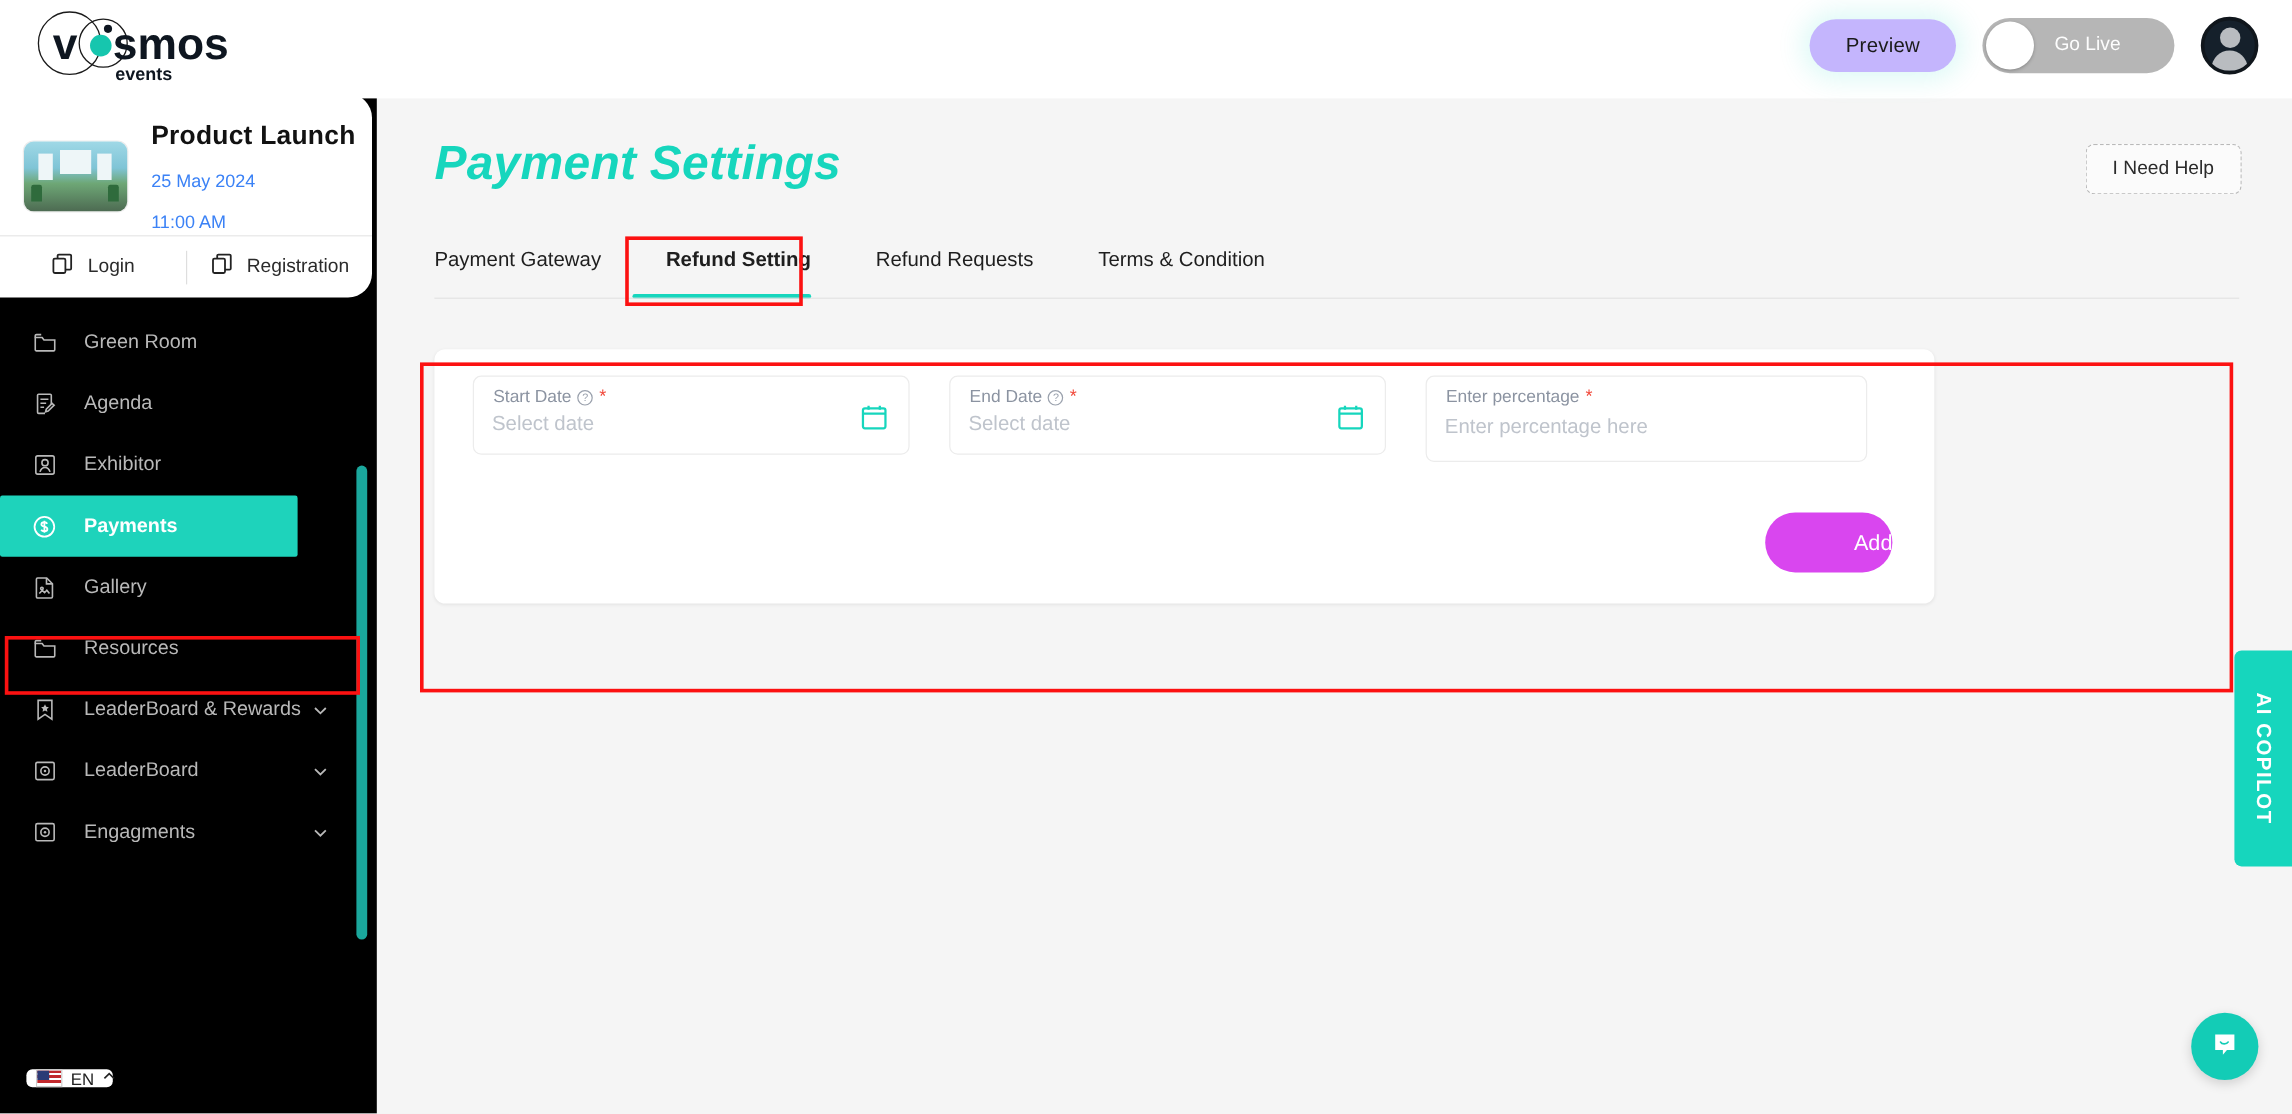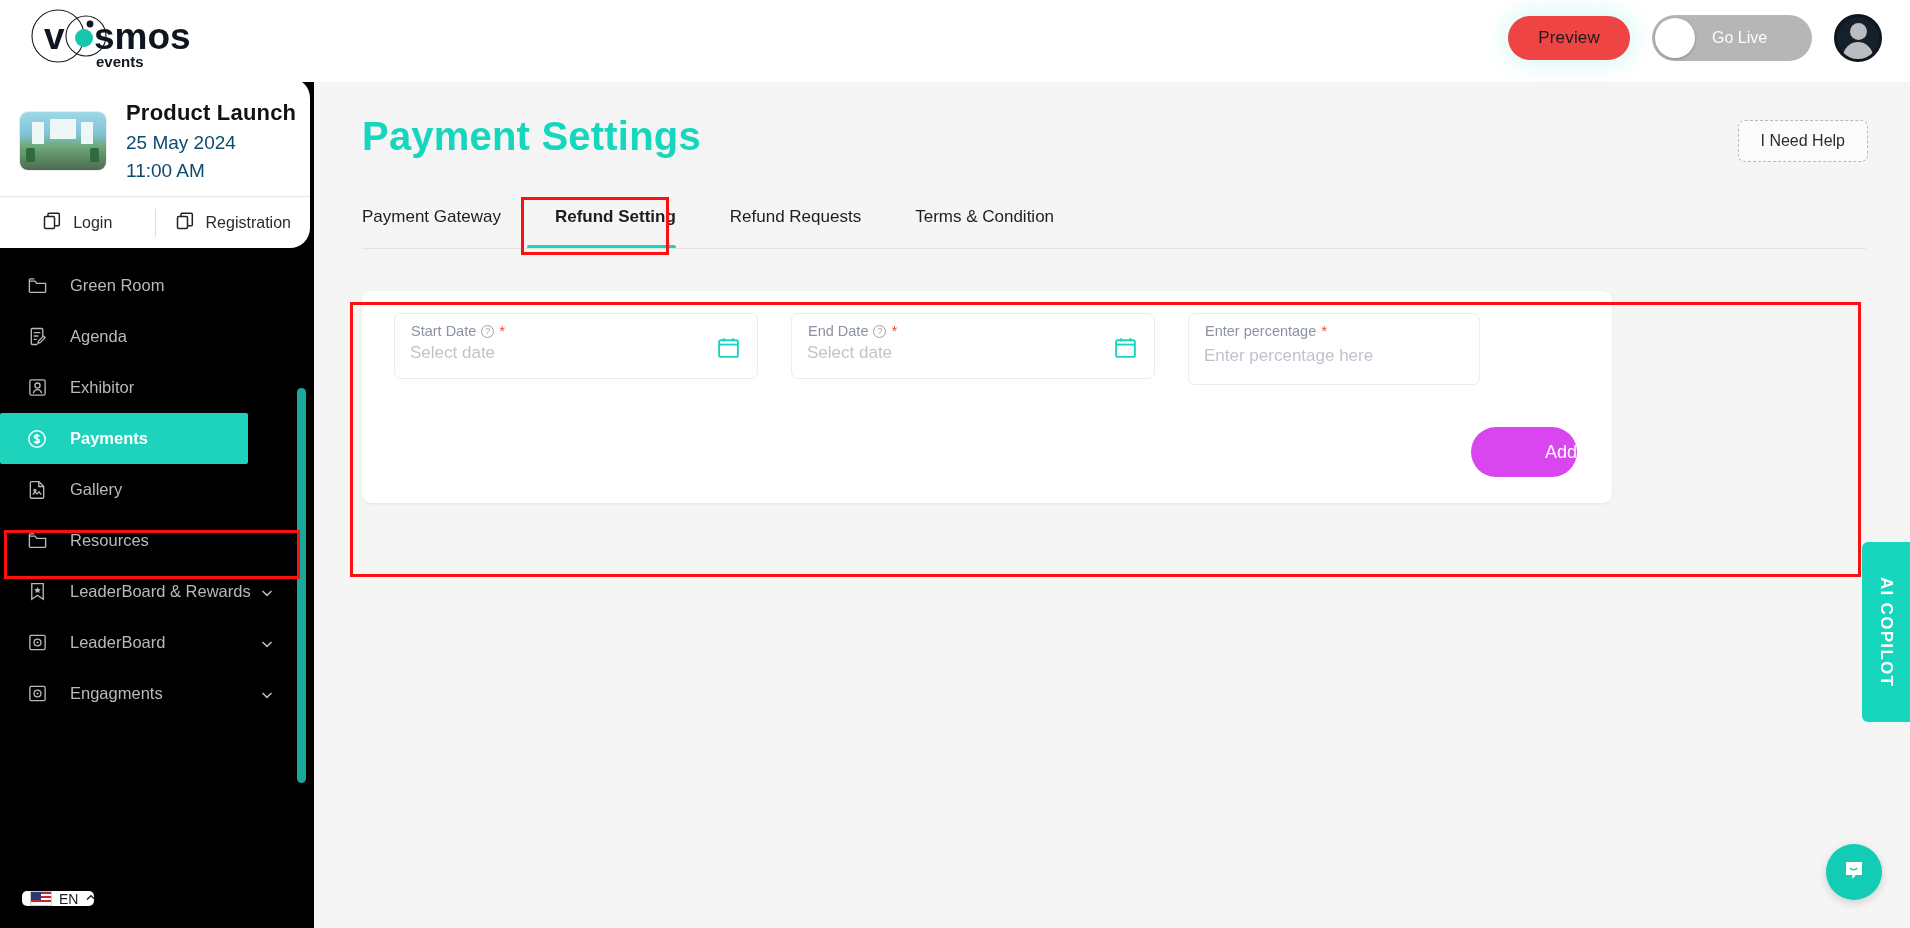--- a/index.html
+++ b/index.html
@@ -17,21 +17,21 @@
     background: #ffffff; z-index: 40;
   }
   .logo-wrap { position: absolute; left: 22px; top: 6px; width: 210px; height: 70px; }
   .logo-svg { display: block; }
 
   .topbar-right {
     position: absolute; right: 28px; top: 14px;
     display: flex; align-items: center; gap: 22px;
   }
   .preview-btn {
-    background: #ef4444; color: #1b1b1b; border: none;
+    background: #c4b5fd; color: #1b1b1b; border: none;
     border-radius: 24px; height: 44px; padding: 0 30px;
     font-size: 17px; font-family: "Liberation Sans", sans-serif;
     cursor: pointer; letter-spacing: .2px;
     box-shadow: 0 0 22px 6px rgba(0,214,190,.14);
   }
   .golive-toggle {
     width: 160px; height: 46px; border-radius: 24px;
     background: #b6b6b6; position: relative; cursor: pointer;
     display: flex; align-items: center;
   }
@@ -75,21 +75,21 @@
   .event-top { display: flex; align-items: center; padding: 22px 0 0 20px; gap: 20px; }
   .event-thumb {
     width: 86px; height: 58px; border-radius: 8px; overflow: hidden;
     background: linear-gradient(180deg,#9fd8e6 0%, #7fc4d6 38%, #6ea776 60%, #4d6b52 100%);
     position: relative; flex: none;
     box-shadow: 0 0 0 1px rgba(0,0,0,.08);
   }
   .event-thumb .scr { position:absolute; background: #eef6f8; }
   .event-thumb .plant { position:absolute; background:#2f6b3c; border-radius: 2px 2px 0 0;}
   .event-title { font-size: 22px; font-weight: bold; color: #121212; letter-spacing: .2px; }
-  .event-date, .event-time { font-size: 19px; color: #0c4a6e; margin-top: 6px; }
+  .event-date, .event-time { font-size: 15px; color: #3b82f6; margin-top: 17px; }
   .event-divider { position: absolute; left: 0; top: 118px; width: 310px; height: 1px; background: #e6e6e6; }
   .event-actions { position: absolute; top: 119px; left: 0; width: 310px; height: 51px; display: flex; align-items: center; }
   .ev-action {
     flex: 1; display: flex; align-items: center; justify-content: center; gap: 11px;
     font-size: 16px; color: #2b2b2b; cursor: pointer; height: 100%;
   }
   .ev-sep { width: 1px; height: 28px; background: #dedede; }
 
   .nav { position: absolute; left: 0; top: 182px; width: 306px; }
   .nav-item {
@@ -129,21 +129,21 @@
   
   .main {
     position: absolute; left: 314px; top: 78px;
     width: 1596px; height: 850px;
     background: #f5f5f5;
     padding: 28px 44px 0 48px;
     overflow: hidden;
   }
   .page-title {
     color: #16d6bd; font-size: 40px; font-weight: bold;
-    letter-spacing: .2px; margin-top: 8px;
+    letter-spacing: .2px; margin-top: 8px; font-style: italic;
   }
   .need-help {
     position: absolute; right: 42px; top: 42px;
     border: 1.6px dashed #b9b9b9; border-radius: 7px;
     background: #fbfbfb; color: #2b2b2b;
     font-size: 16px; padding: 11px 22px; cursor: pointer;
     font-family: "Liberation Sans", sans-serif;
   }
 
   .tabs { position: relative; margin-top: 38px; height: 52px; }
@@ -169,21 +169,21 @@
     border-radius: 9px;
     box-shadow: 0 1px 3px rgba(0,0,0,.07);
   }
   .field-row { display: flex; gap: 33px; padding: 22px 28px 0 32px; }
   .field {
     position: relative;
     width: 364px; height: 66px;
     border: 1.4px solid #ececec; border-radius: 7px;
     background: #ffffff; cursor: text;
   }
-  .field.pct { width: 292px; height: 72px; }
+  .field.pct { width: 368px; height: 72px; }
   .field-label {
     position: absolute; left: 16px; top: 9px;
     font-size: 14.5px; color: #8b93a1;
     display: flex; align-items: center; gap: 5px;
   }
   .help-icon {
     width: 13px; height: 13px; border-radius: 50%;
     border: 1.2px solid #9aa1ad; color: #9aa1ad;
     font-size: 9px; line-height: 11px; text-align: center;
     display: inline-block; flex: none;

